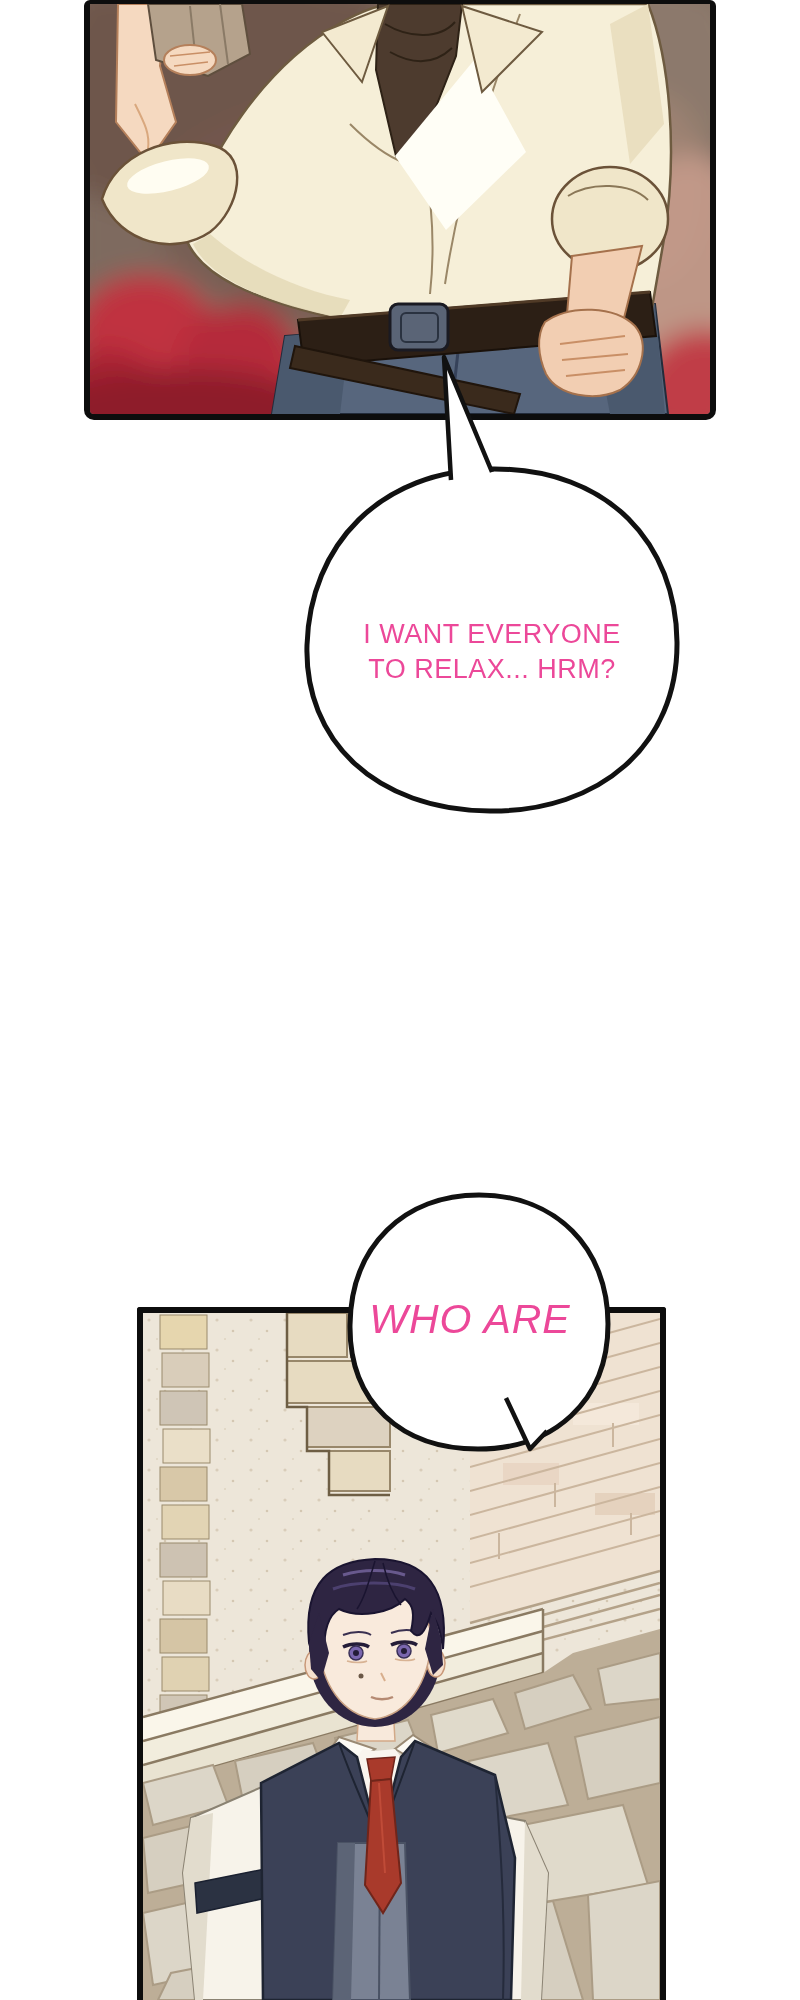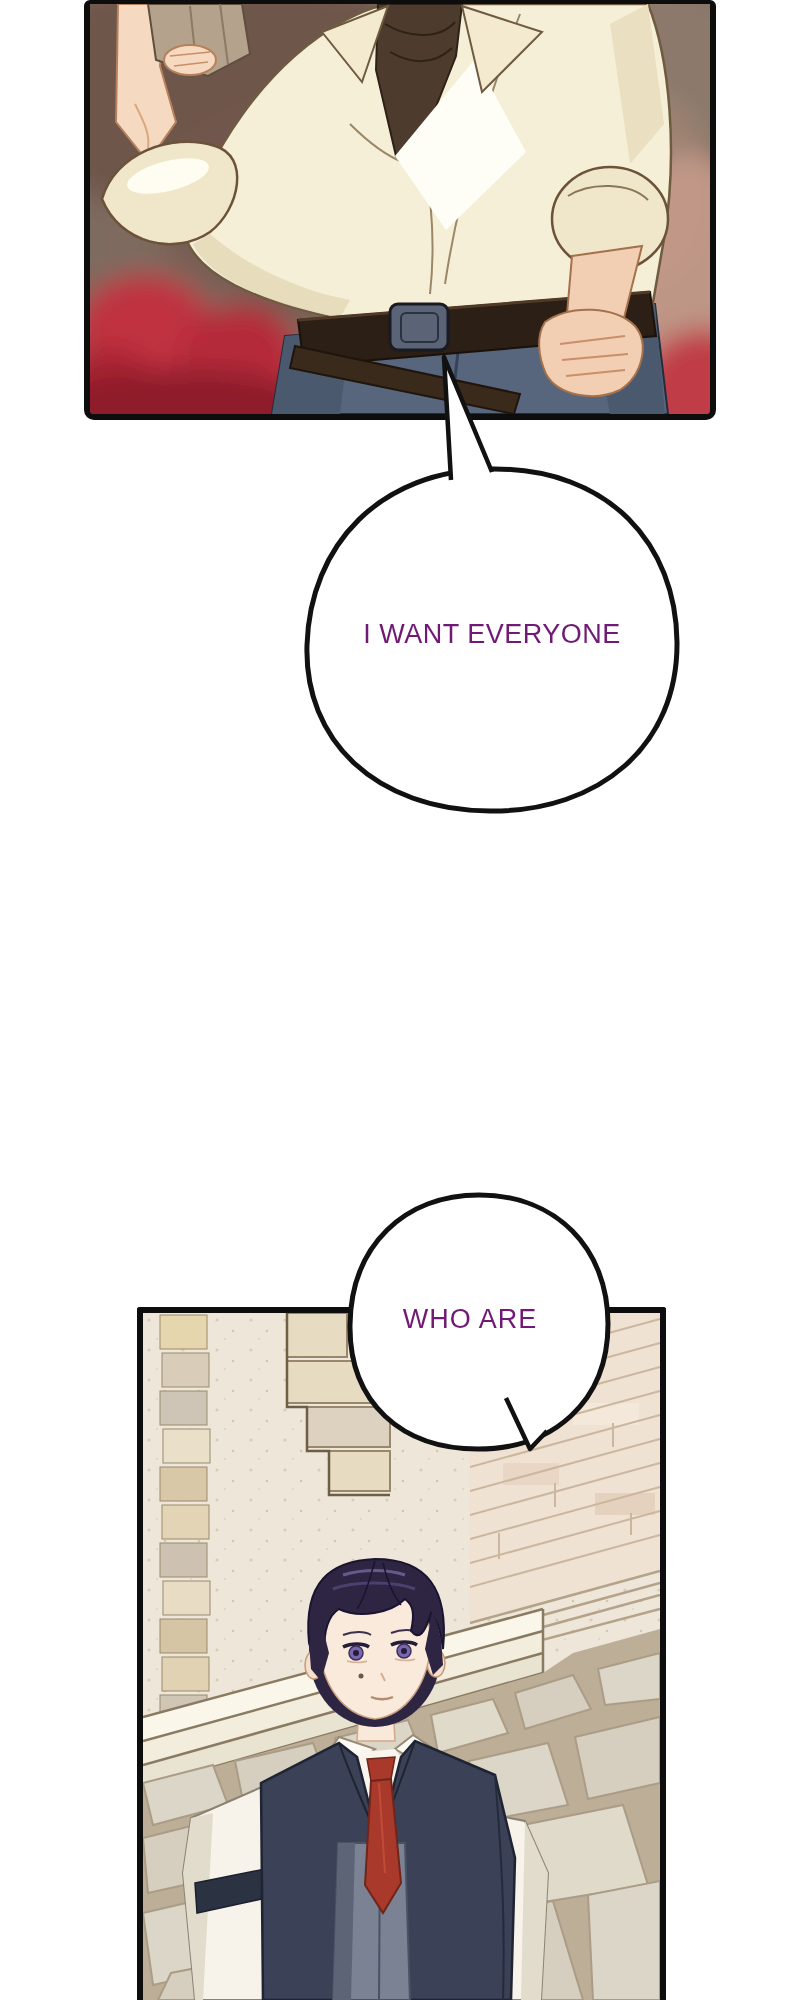--- a/index.html
+++ b/index.html
@@ -2,23 +2,23 @@
 <html><head>
 <meta charset="utf-8">
 <style>
   html,body{margin:0;padding:0;background:#ffffff;}
   body{width:800px;height:2000px;position:relative;font-family:"Liberation Sans",sans-serif;}
   .panel{position:absolute;box-sizing:border-box;overflow:hidden;background:#fff;}
   #panel-1{left:84px;top:0;width:632px;height:420px;border:6px solid #0d0d0d;border-top-width:4px;border-radius:6px 6px 10px 10px;background:#7E6A5F;}
   #panel-2{left:137px;top:1307px;width:529px;height:693px;border:6px solid #0d0d0d;border-bottom:none;border-radius:3px 3px 0 0;background:#EDE6D9;}
   .panel svg{display:block;width:100%;height:100%;}
   #overlay{position:absolute;left:0;top:0;width:800px;height:2000px;}
-  .bubble-text{position:absolute;text-align:center;color:#701a75;white-space:nowrap;}
+  .bubble-text{position:absolute;text-align:center;color:#ec4899;white-space:nowrap;}
   #bubble-1-text{left:332px;top:617px;width:320px;font-size:27px;line-height:35px;letter-spacing:0.5px;}
-  #bubble-2-text{left:350px;top:1301px;width:240px;font-size:27px;line-height:37px;letter-spacing:1px;}
+  #bubble-2-text{left:350px;top:1301px;width:240px;font-size:41px;line-height:37px;letter-spacing:1px;font-style:italic;}
   .bubble-text span{display:block;}
 </style>
 </head>
 <body>
 
 <div id="panel-1" class="panel">
   <svg viewBox="0 0 620 410" preserveAspectRatio="none">
     <defs>
       <filter id="bgblur" x="-20%" y="-20%" width="140%" height="140%">
           <feGaussianBlur stdDeviation="13"></feGaussianBlur>
@@ -265,16 +265,17 @@
 
   <path d="M 307,645 C 310,545 380,470 492,469 C 610,468 676,545 677,642 C 678,745 600,812 490,811 C 375,810 304,740 307,645 Z" fill="#ffffff" stroke="#111111" stroke-width="5"></path>
   <path d="M 451,480 L 444,357 L 492,472" fill="#ffffff" stroke="#111111" stroke-width="4.5" stroke-linejoin="round"></path>
 
   <path d="M 350,1325 C 351,1245 405,1195 479,1195 C 556,1195 608,1248 608,1324 C 608,1402 553,1449 478,1449 C 402,1449 349,1403 350,1325 Z" fill="#ffffff" stroke="#111111" stroke-width="5"></path>
   <path d="M 506,1398 L 530,1449 L 547,1431" fill="#ffffff" stroke="#111111" stroke-width="4.5" stroke-linejoin="round"></path>
 </svg>
 
 <div id="bubble-1-text" class="bubble-text">
   <span>I WANT EVERYONE</span>
+  <span>TO RELAX... HRM?</span>
 </div>
 <div id="bubble-2-text" class="bubble-text">
   <span>WHO ARE</span>
 </div>
 
 </body></html>

